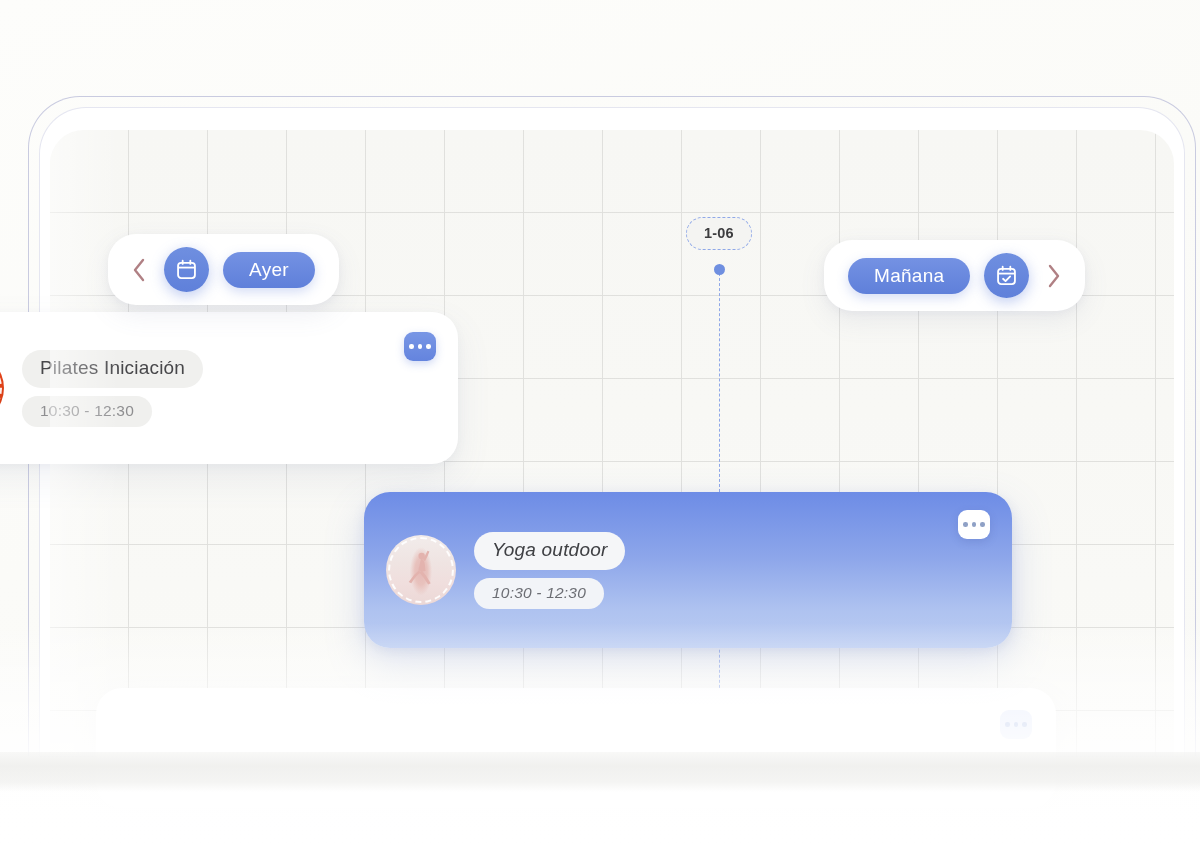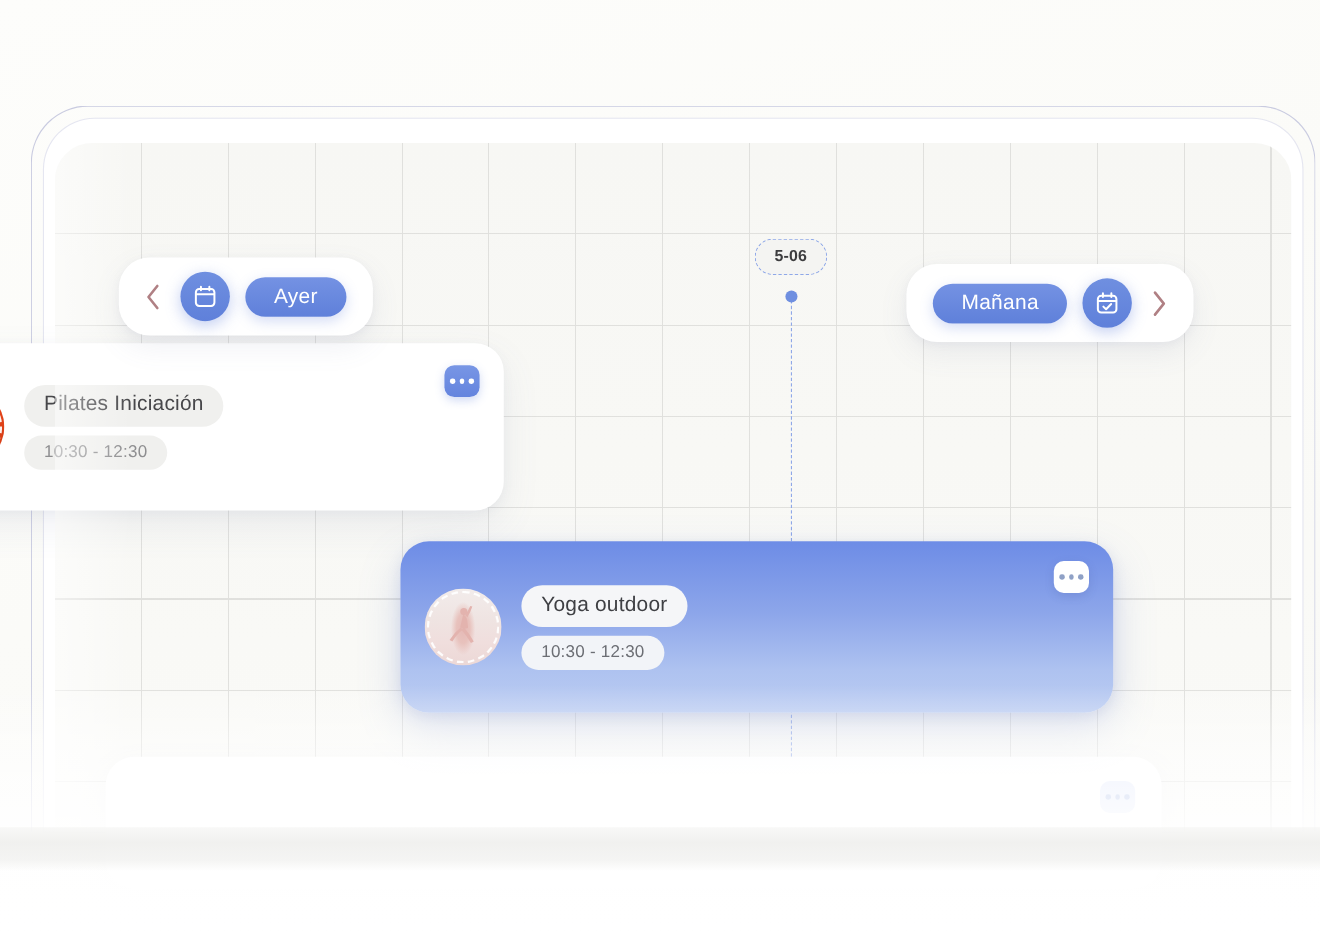--- a/index.html
+++ b/index.html
@@ -351,21 +351,21 @@
   <div id="device-outer"></div>
   <div id="device-inner"></div>
 
   <div id="canvas">
     <div id="fade-left"></div>
   </div>
 
   <div id="now-line"></div>
   <div id="now-dot"></div>
 
-  <div id="date-chip">5-06</div>
+  <div id="date-chip">1-06</div>
 
   <div id="nav-left" class="nav-pill">
     <div class="chevron">
       <svg width="16" height="26" viewBox="0 0 16 26" fill="none">
         <path d="M12 3 L4 13 L12 23" stroke="#b08084" stroke-width="2.4" stroke-linecap="round" stroke-linejoin="round"></path>
       </svg>
     </div>
     <div class="cal-btn">
       <svg width="23" height="23" viewBox="0 0 24 24" fill="none">
         <rect x="3.2" y="5" width="17.6" height="16" rx="3.2" stroke="#ffffff" stroke-width="1.9"></rect>
@@ -402,21 +402,21 @@
       </div>
     </div>
     <div class="more-btn more-blue" style="right:22px; top:20px;">
       <span class="dot"></span>
       <span class="dot"></span>
       <span class="dot"></span>
     </div>
   </div>
 
   <div class="event-card card-blue" style="left:364px; top:492px; width:648px; height:156px;">
-    <div class="card-body" style="padding:0 22px;">
+    <div class="card-body" style="padding:0 22px;font-style:italic;">
       <div class="avatar avatar-yoga">
         <svg class="figure" viewBox="0 0 60 80">
           <g fill="#e3b3ae">
             <circle cx="31" cy="17" r="5"></circle>
             <path d="M30 21 q5 2 6 9 l1 10 -6 1 -5 -2 z"></path>
             <path d="M33 22 q4 -6 7 -13 l3 1 q-3 9 -7 15 z"></path>
             <path d="M31 39 q8 9 14 20 l-4 2 q-7 -11 -13 -18 z"></path>
             <path d="M27 39 q-9 7 -16 18 l4 2 q7 -11 14 -16 z"></path>
           </g>
         </svg>

